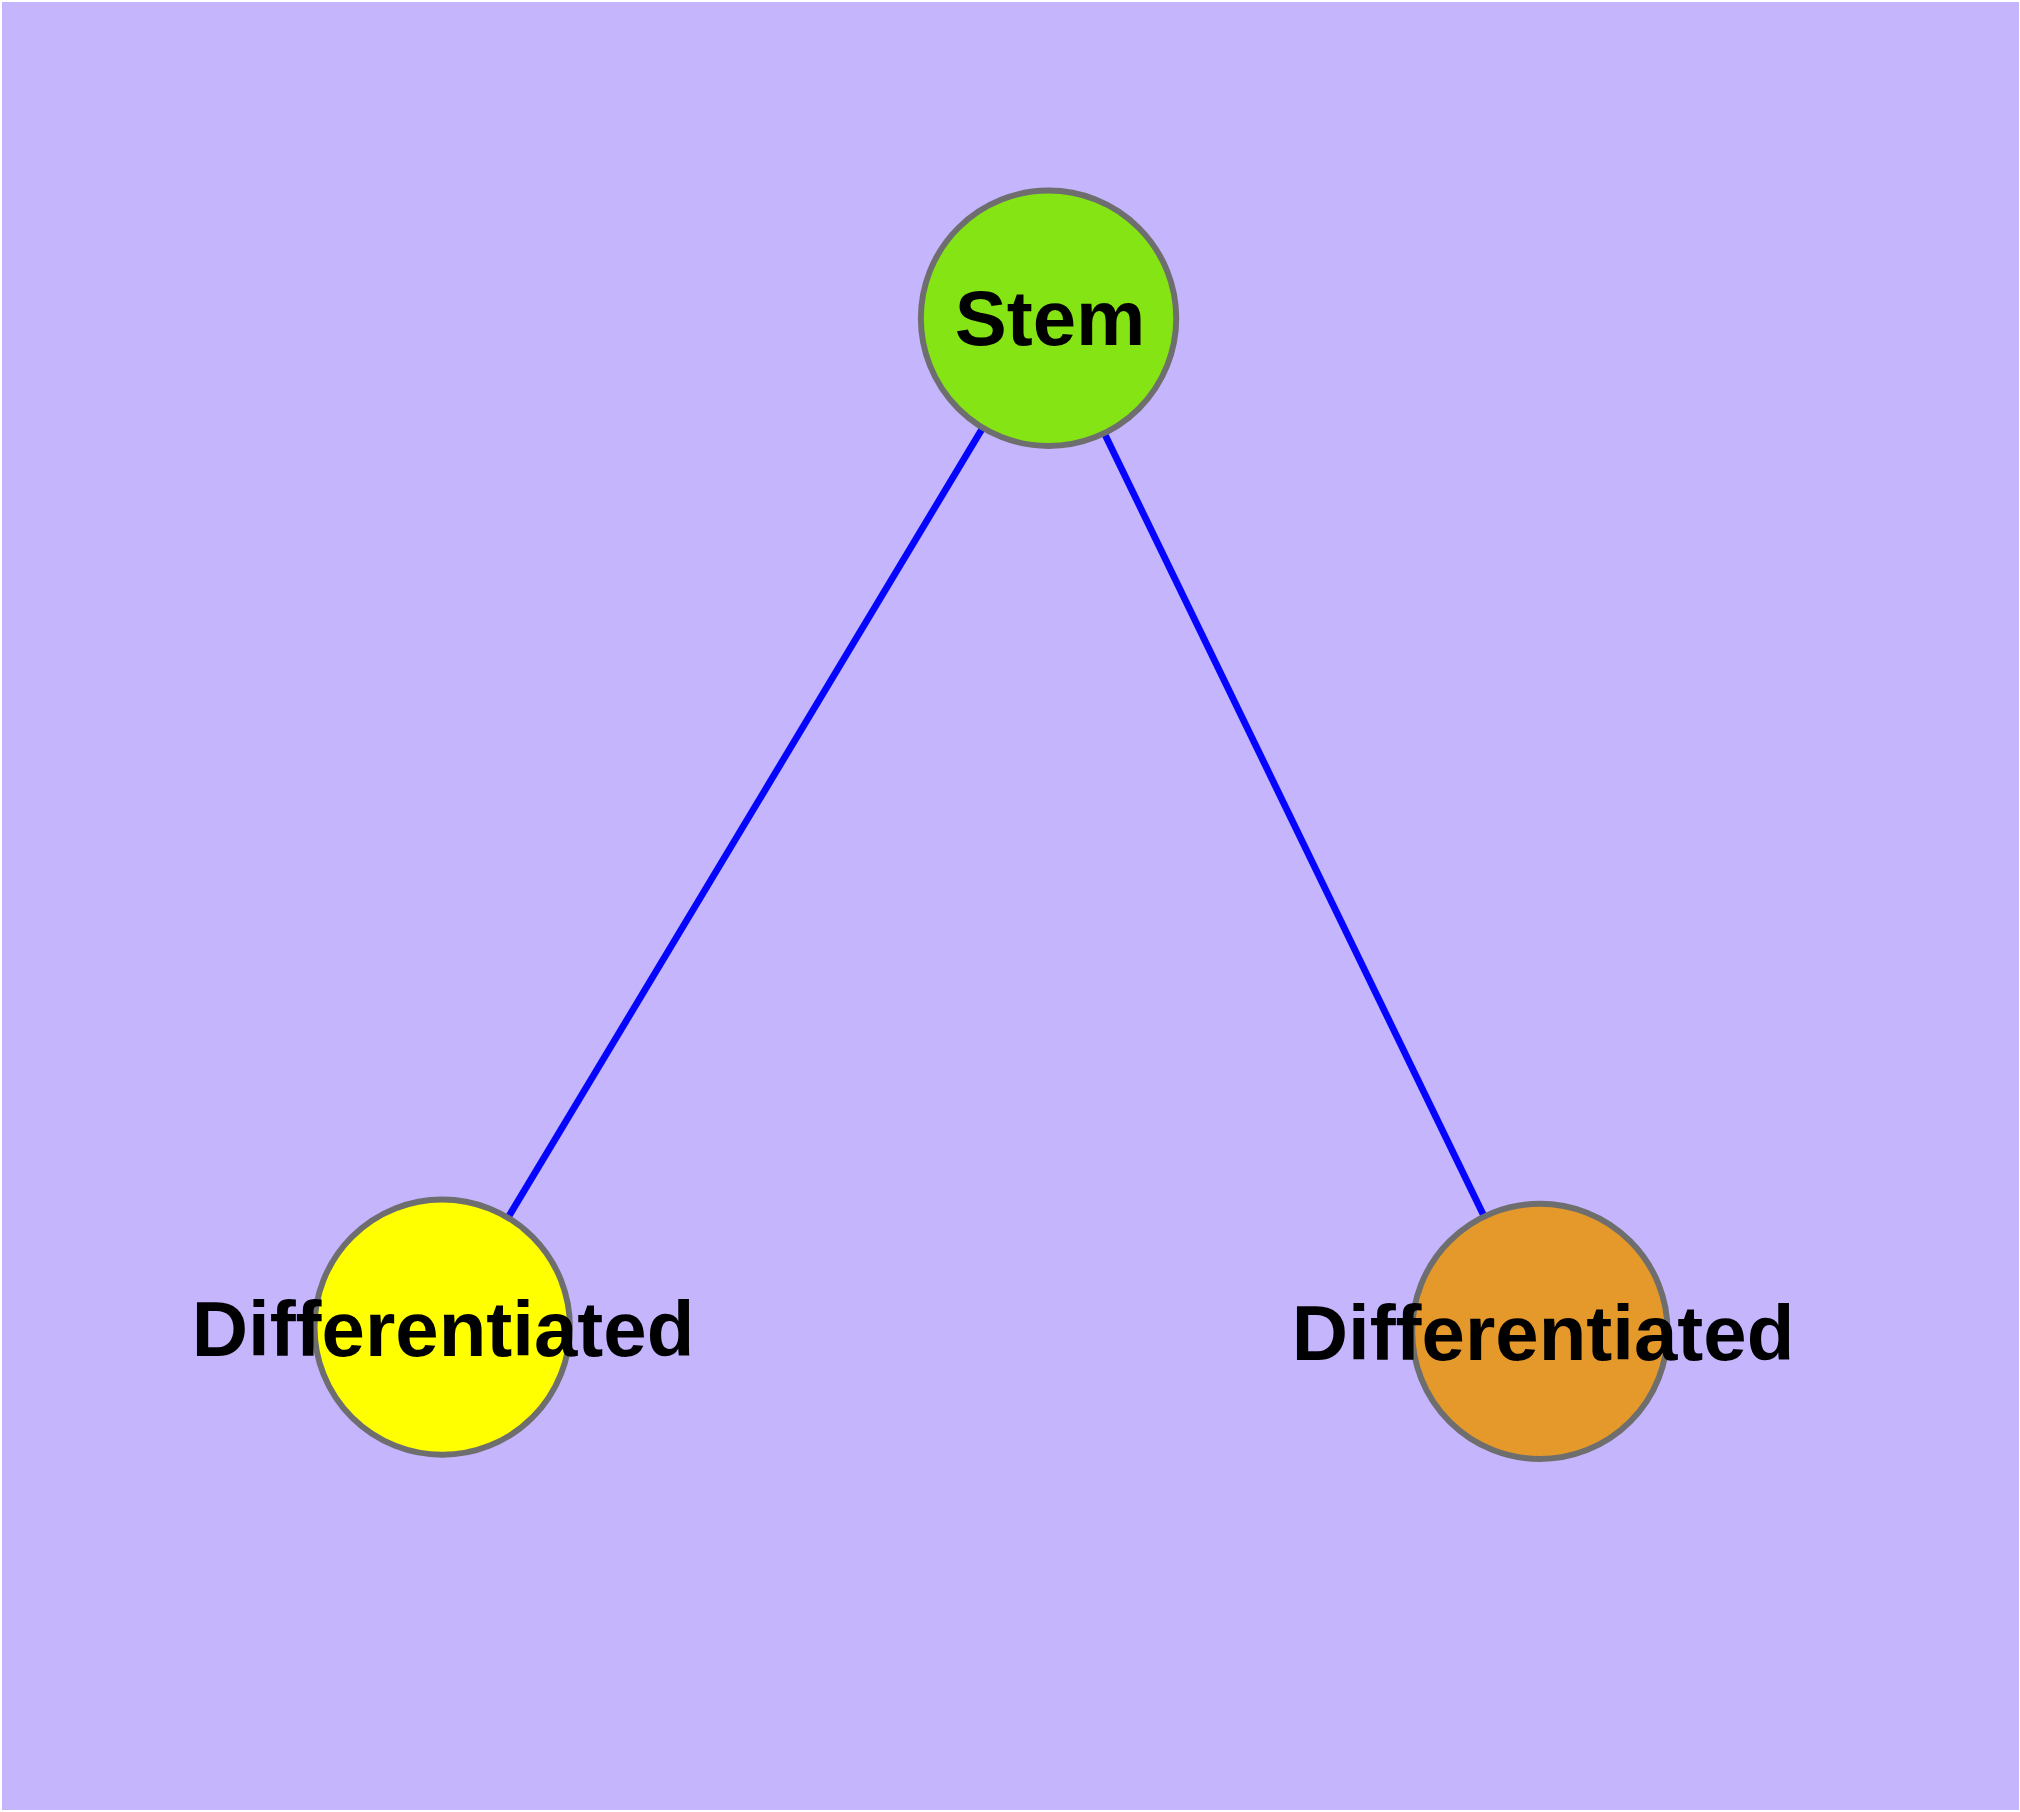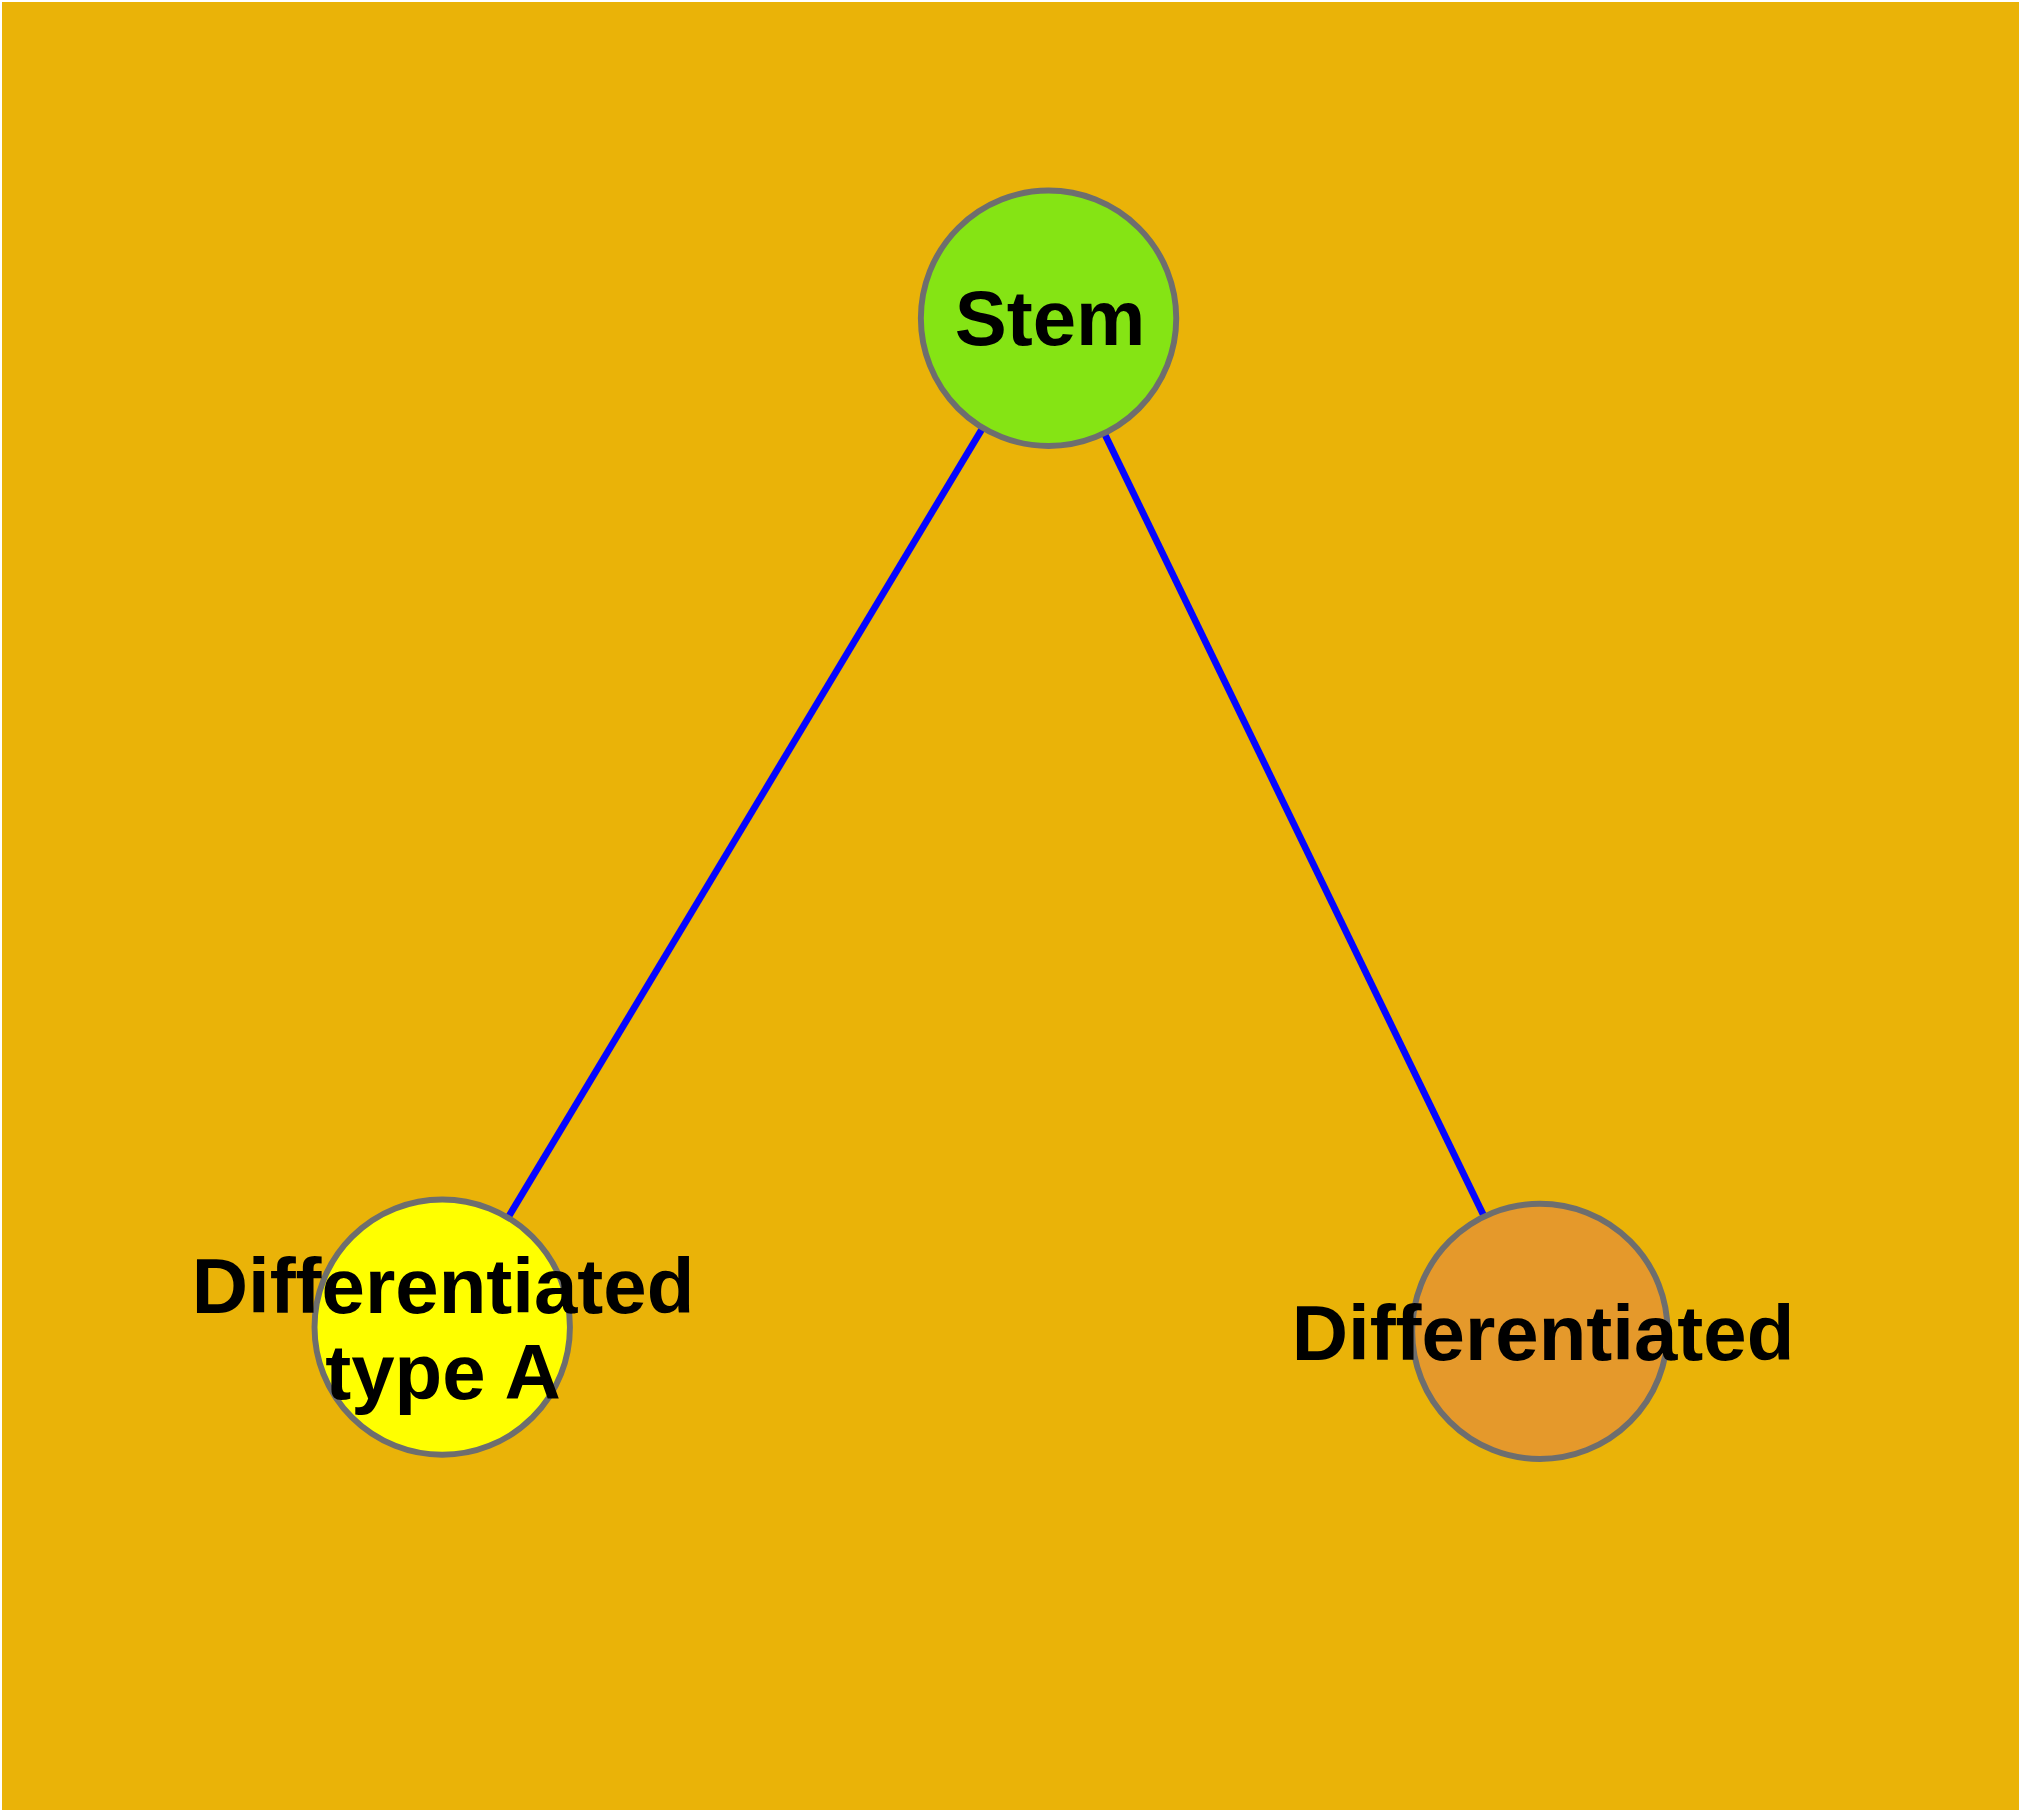--- a/index.html
+++ b/index.html
@@ -38,41 +38,40 @@
     white-space: nowrap;
     pointer-events: none;
   }
   .node-label div {
     white-space: nowrap;
   }
 </style>
 </head>
 <body>
 
-<div class="stage" style="background: #eab308; border-color: rgb(255, 255, 255);">
+<div class="stage" style="background: #c4b5fd; border-color: rgb(255, 255, 255);">
 
   <svg class="graph-svg" viewBox="0 0 2384 2138" xmlns="http://www.w3.org/2000/svg">
     <g>
       <line x1="1237" y1="374" x2="520" y2="1567" stroke="#0505ff" stroke-width="8" stroke-linecap="butt"></line>
       <line x1="1237" y1="374" x2="1818" y2="1572" stroke="#0505ff" stroke-width="8" stroke-linecap="butt"></line>
     </g>
     <g>
       <circle cx="1237" cy="374" r="151" fill="#85e414" stroke="#6e6e6e" stroke-width="7"></circle>
       <circle cx="520" cy="1567" r="151" fill="#ffff00" stroke="#6e6e6e" stroke-width="7"></circle>
       <circle cx="1818" cy="1572" r="151" fill="#e5992b" stroke="#6e6e6e" stroke-width="7"></circle>
     </g>
   </svg>
 
   <div class="node-label" style="left: 1048px; top: 317px; color: rgb(0, 0, 0);">
     <div>Stem</div>
   </div>
 
   <div class="node-label" style="left: 441px; top: 1328px; color: rgb(0, 0, 0);">
     <div>Differentiated</div>
-    <div>type A</div>
   </div>
 
   <div class="node-label" style="left: 1541px; top: 1332px; color: rgb(0, 0, 0);">
     <div>Differentiated</div>
   </div>
 
 </div>
 
 
 </body></html>

